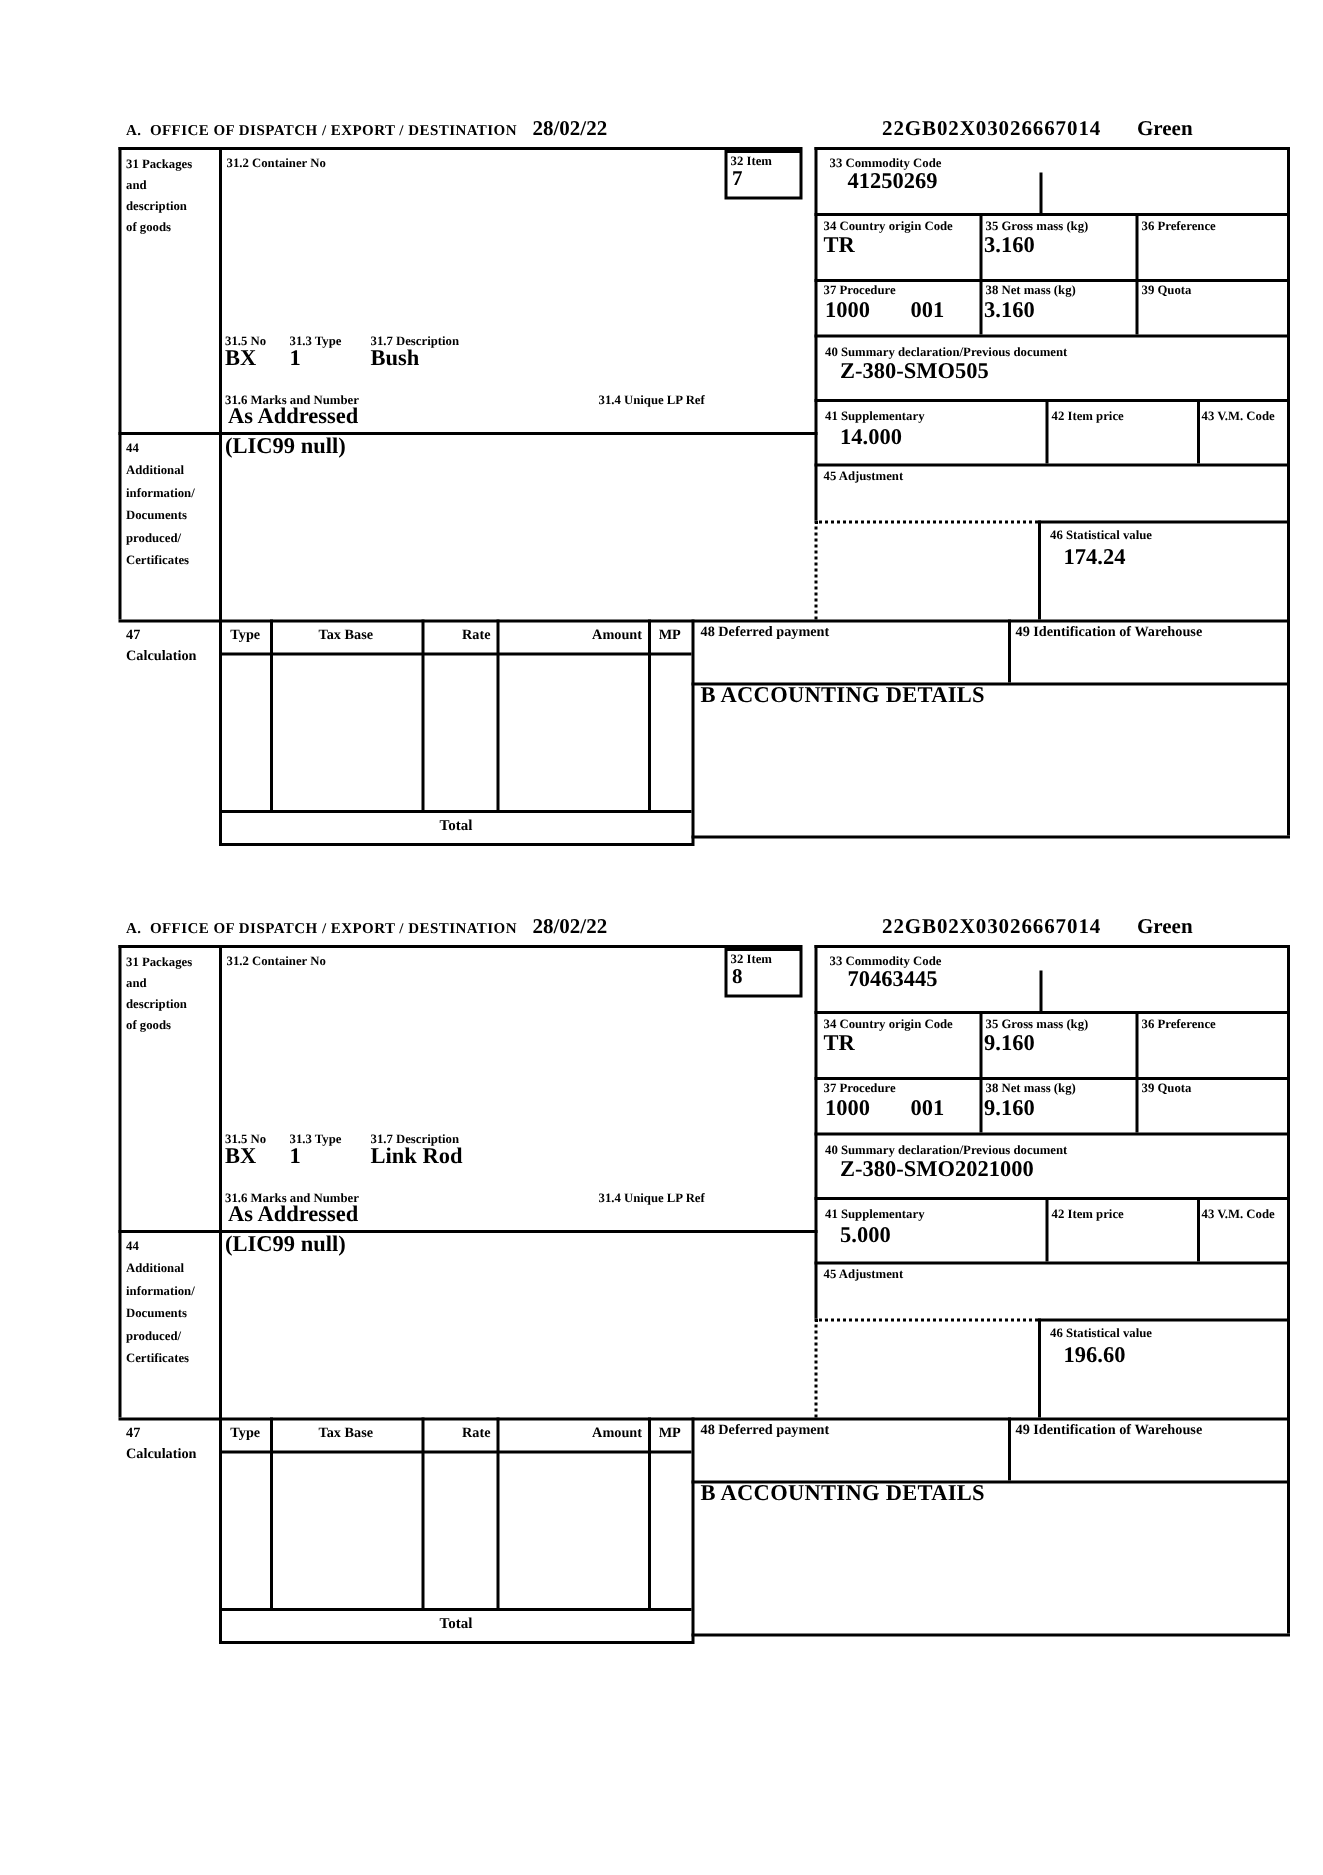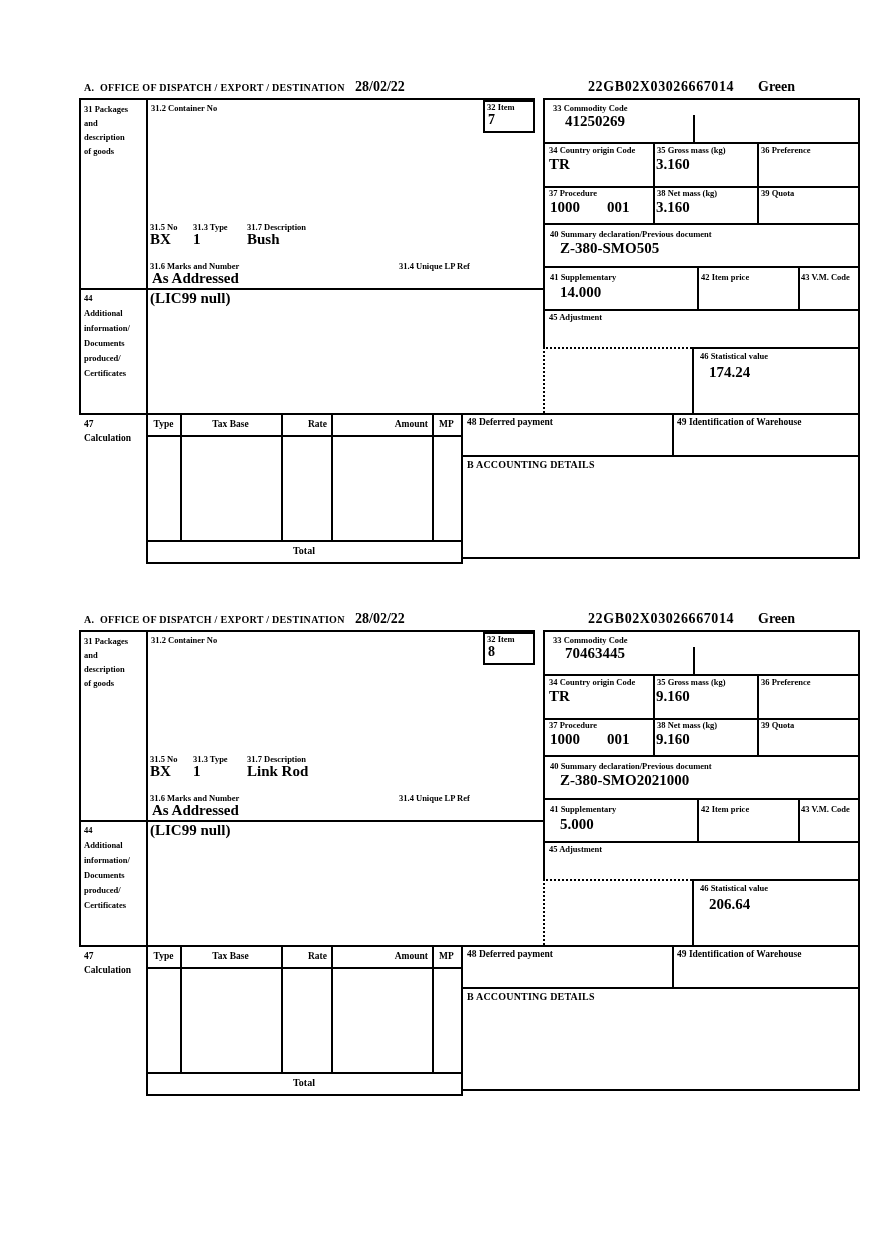--- a/index.html
+++ b/index.html
@@ -20,21 +20,21 @@
   .lbl2{position:absolute;font-size:9.5px;font-weight:bold;line-height:11px;white-space:pre;}
   .ml{white-space:pre-line;line-height:14px;}
   .ml15{white-space:pre-line;line-height:15px;}
   .val{position:absolute;font-size:15px;font-weight:bold;line-height:15px;white-space:pre;}
   .val14{font-size:14px;}
   .hdr-label{position:absolute;font-size:10px;font-weight:bold;letter-spacing:.3px;white-space:pre;}
   .hdr-val{position:absolute;font-size:14px;font-weight:bold;white-space:pre;text-align:right;}
   .cell{position:absolute;font-size:9.5px;font-weight:bold;line-height:11px;}
   .tc{text-align:center;}
   .tr{text-align:right;padding-right:4px;box-sizing:border-box;}
-  .caps{font-size:10px;letter-spacing:.2px;text-align:right;}
+  .caps{font-size:15px;letter-spacing:.2px;text-align:right;}
 </style>
 </head>
 <body>
 
 <div class="form form-a" id="form0">
 
   <div class="hdr-label" style="left:84px;top:4px">A.  OFFICE OF DISPATCH / EXPORT / DESTINATION</div>
   <div class="hdr-val" style="left:355px;top:1px">28/02/22</div>
   <div class="hdr-val" style="left:588px;top:1px;letter-spacing:.6px">22GB02X03026667014</div>
   <div class="hdr-val" style="left:758px;top:1px">Green</div>
@@ -218,21 +218,21 @@
   <div class="val" style="left:560px;top:163px">Z-380-SMO2021000</div>
 
   <div class="lbl" style="left:550px;top:194px">41 Supplementary</div>
   <div class="val" style="left:560px;top:207px">5.000</div>
   <div class="lbl" style="left:701px;top:194px">42 Item price</div>
   <div class="lbl" style="left:801px;top:194px">43 V.M. Code</div>
 
   <div class="lbl" style="left:549px;top:234px">45 Adjustment</div>
 
   <div class="lbl" style="left:700px;top:273px">46 Statistical value</div>
-  <div class="val" style="left:709px;top:287px">206.64</div>
+  <div class="val" style="left:709px;top:287px">196.60</div>
 
   <div class="lbl" style="left:150px;top:144px">31.5 No</div>
   <div class="lbl" style="left:193px;top:144px">31.3 Type</div>
   <div class="lbl" style="left:247px;top:144px">31.7 Description</div>
   <div class="val" style="left:150px;top:154px">BX</div>
   <div class="val" style="left:193px;top:154px">1</div>
   <div class="val" style="left:247px;top:154px">Link Rod</div>
   <div class="lbl" style="left:150px;top:183px">31.6 Marks and Number</div>
   <div class="lbl" style="left:399px;top:183px">31.4 Unique LP Ref</div>
   <div class="val" style="left:152px;top:193px">As Addressed</div>

